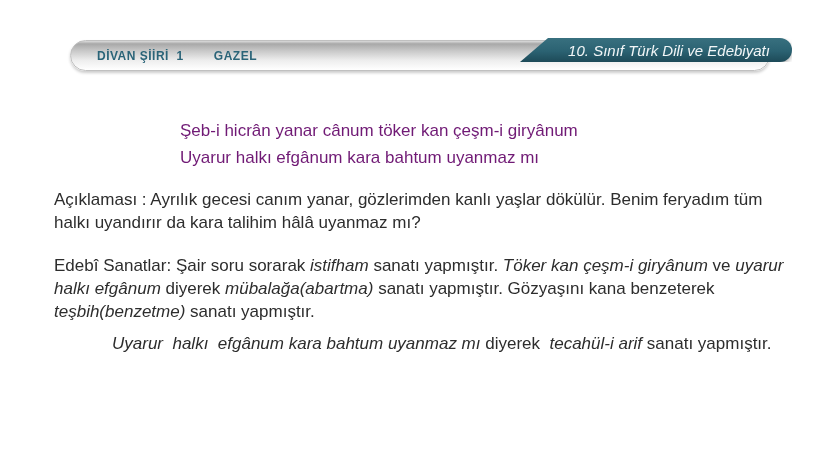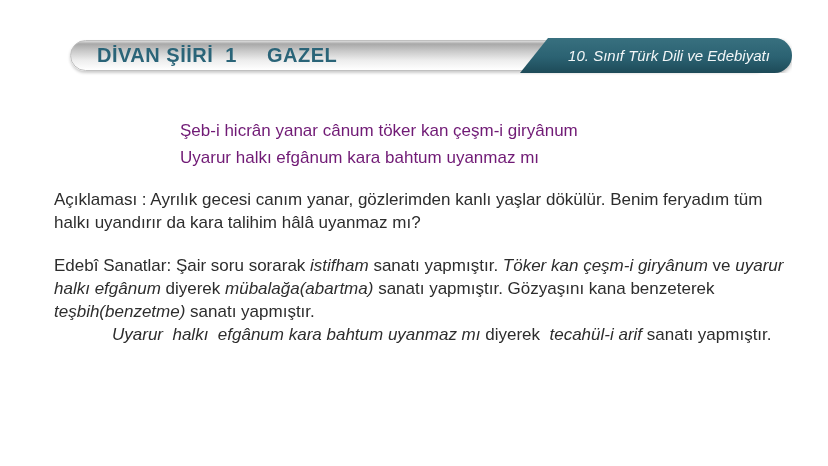--- a/index.html
+++ b/index.html
@@ -21,30 +21,30 @@
     border-radius: 16px;
     background: linear-gradient(180deg, #dcdcdc 0%, #a8a8a8 10%, #c6c6c6 32%, #ededed 66%, #ffffff 100%);
     border: 1px solid #c0c0c0;
     box-shadow: 0 2px 3px rgba(0,0,0,0.20);
     display: flex; align-items: center;
     box-sizing: border-box;
     padding-left: 26px;
   }
   .banner-title, .banner-subtitle {
     font-weight: bold;
-    font-size: 20px;
+    font-size: 12px;
     letter-spacing: 0.5px;
     color: #2a6478;
     white-space: pre;
   }
   .banner-subtitle { margin-left: 30px; }
 
   .ribbon {
     position: absolute; left: 520px; top: 38px;
-    width: 272px; height: 35px;
+    width: 272px; height: 24px;
     background: linear-gradient(180deg, #38707f 0%, #2b6272 55%, #1d4a58 100%);
     border-radius: 0 18px 18px 0;
     clip-path: polygon(28px 0, 100% 0, 100% 100%, 0 100%);
     display: flex; align-items: center; justify-content: center;
     box-sizing: border-box;
     padding-left: 26px;
     filter: drop-shadow(0 2px 2px rgba(0,0,0,0.30));
   }
   .ribbon-label {
     font-style: italic;
@@ -63,21 +63,21 @@
 
   
   .explanations {
     position: absolute; left: 54px; top: 188px;
     width: 740px;
     font-size: 17px; line-height: 23px;
     color: #2d2d2d;
   }
   .explanations p { margin: 0; white-space: pre-wrap; }
   .explanations p.gap-small { margin-top: 20px; }
-  .explanations p.gap-large { }
+  .explanations p.gap-large { margin-top: 9px; }
   .explanations p.first-indent { text-indent: 58px; }
   .explanations .it { font-style: italic; }
 </style>
 </head>
 <body>
 
 <div class="slide">
 
   <div class="banner-pill">
     <span class="banner-title">DİVAN ŞİİRİ  1</span>

